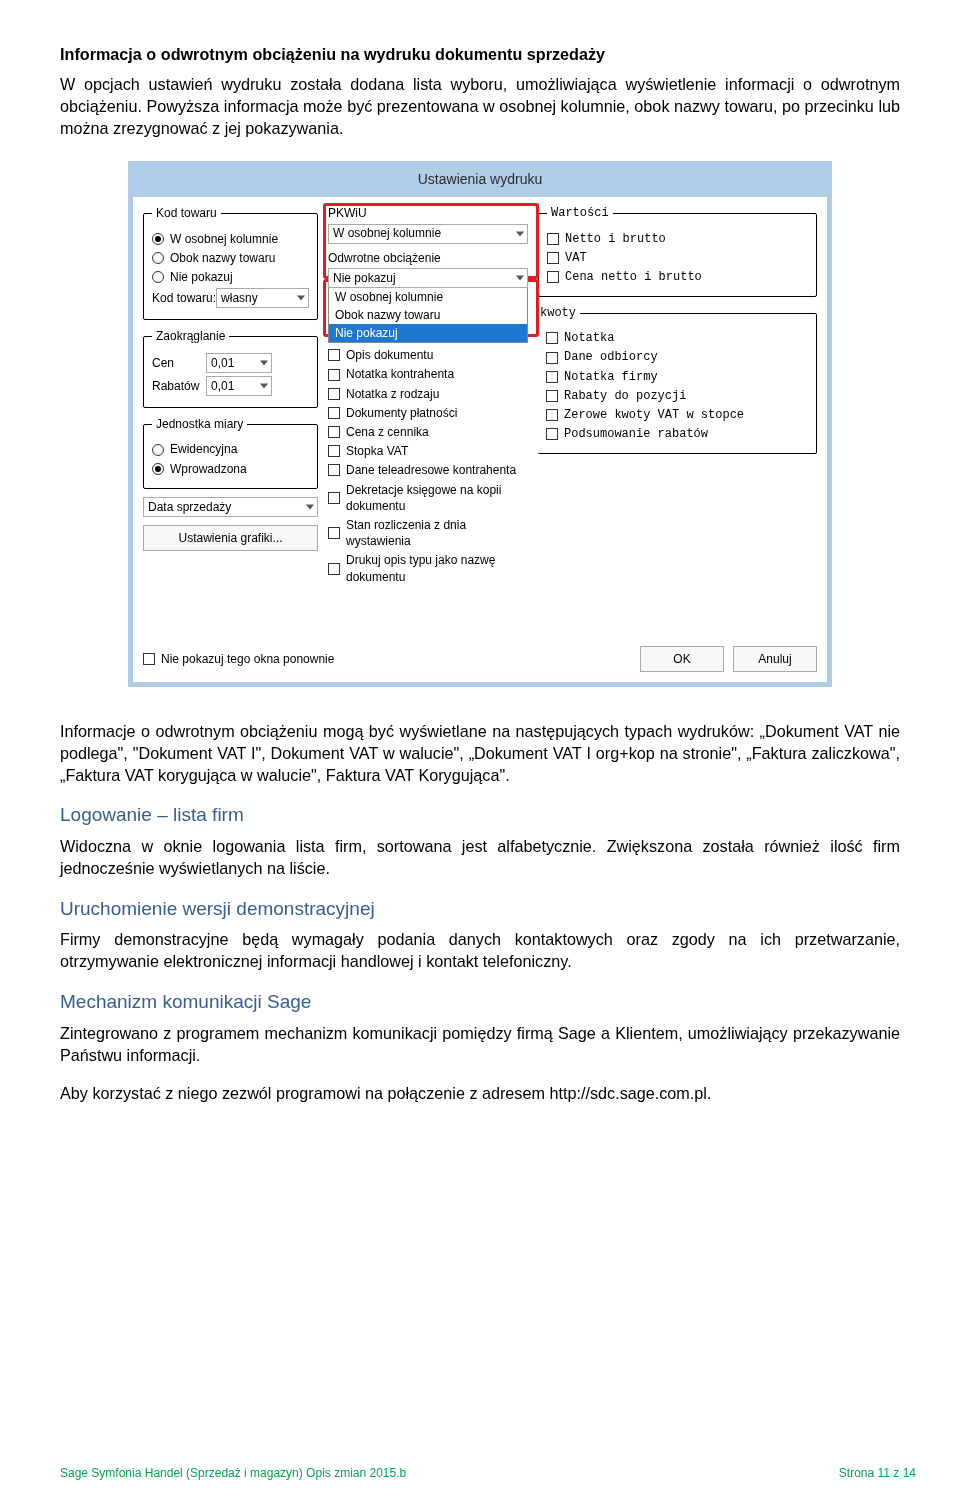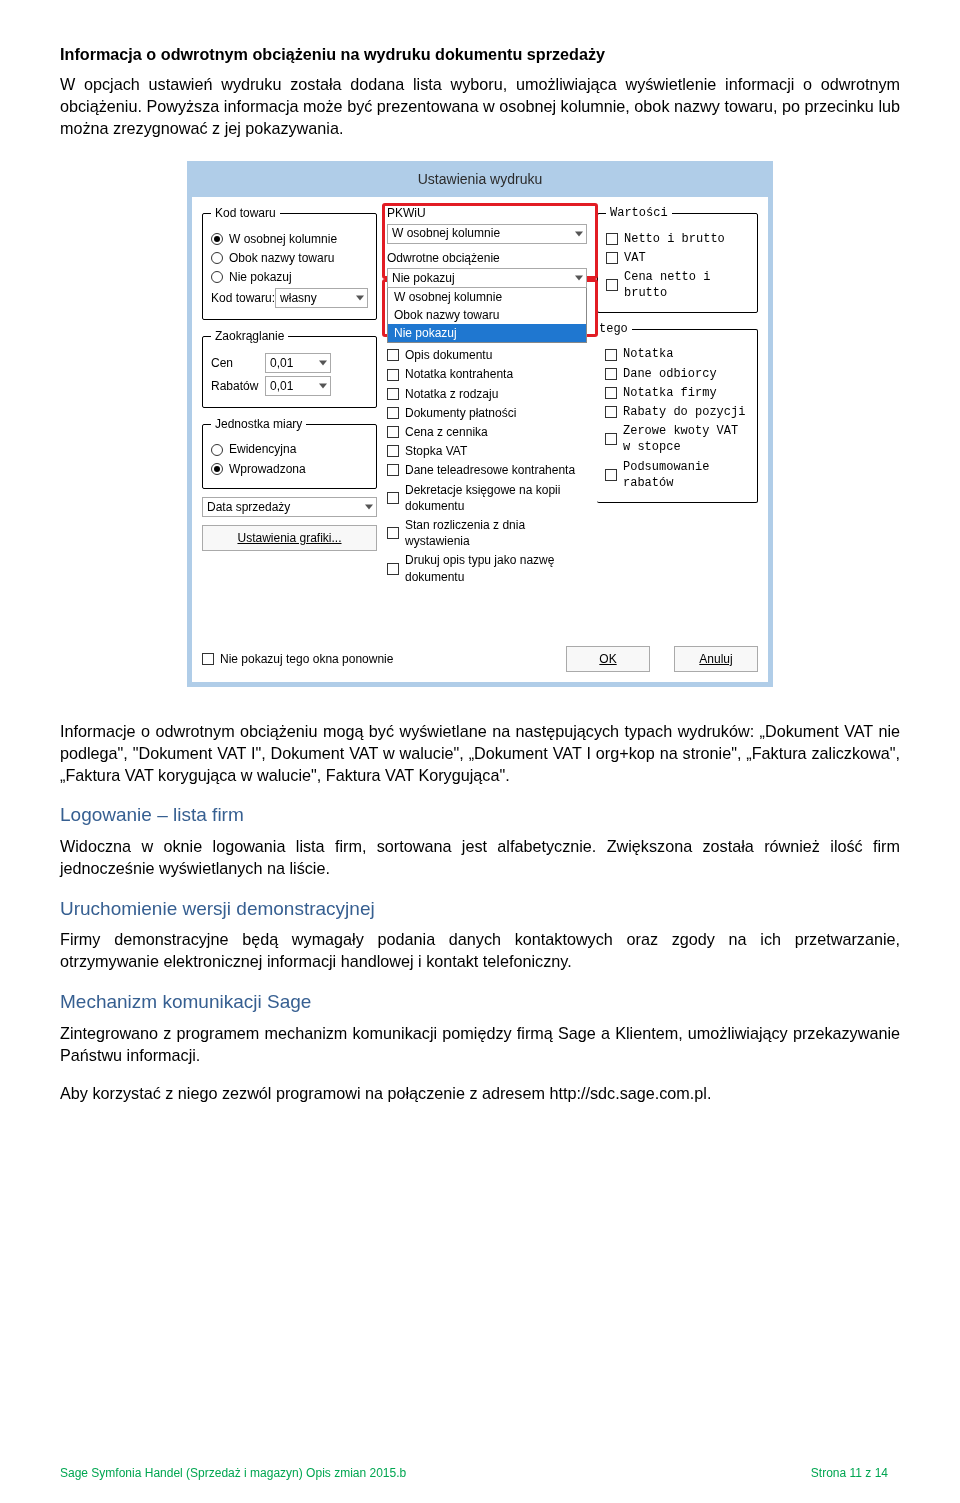--- a/index.html
+++ b/index.html
@@ -14,21 +14,21 @@
     color: #000;
     position: relative;
     min-height: 1503px;
   }
   .bold-title { font-weight: bold; margin-bottom: 10px; }
   .para { text-align: justify; margin-bottom: 16px; }
   .section-head { color: #365F91; font-size: 19px; margin: 16px 0 8px; }
   .sub-head { color: #d2232a; font-size: 17px; margin: 4px 0 8px; font-weight: bold;}
   .dialog-wrap { display:flex; justify-content:center; margin: 22px 0 34px; }
   .dialog {
-    width: 586px;
+    width: 704px;
     border: 5px solid #b0cde8;
     background: #000000;
     font-family: "Segoe UI", Tahoma, sans-serif;
     font-size: 12px;
   }
   .dialog-title {
     background: #b0cde8;
     color: #2b2b2b;
     text-align: center;
     font-size: 14px;
@@ -58,41 +58,41 @@
     border:1px solid #aaa; height:20px; display:flex; align-items:center;
     padding:0 4px; font-size:12px; background:#fff; position:relative;
   }
   .select .arrow {
     position:absolute; right:3px; top:50%; transform:translateY(-50%);
     width:0;height:0;border-left:4px solid transparent;border-right:4px solid transparent;border-top:5px solid #555;
   }
   .inline-row { display:flex; align-items:center; margin:3px 0;}
   .inline-label { width:54px; }
   .btn {
-    border:1px solid #aaa; background:#f8f8f8; text-align:center; padding:4px 8px;text-decoration:underline;
+    border:1px solid #aaa; background:#f8f8f8; text-align:center; padding:4px 8px;
   }
   .redbox {
     position:absolute;
     border:3px solid #e21c24;
     border-radius:3px;
     pointer-events:none;
   }
   .rb1 { left:190px; top:6px; width:216px; height:76px; }
   .rb2 { left:190px; top:82px; width:216px; height:58px; }
   .dd-open {
     border:1px solid #888; background:#fff; margin-top:-1px;
   }
   .dd-open .opt { padding:1px 6px; }
   .dd-open .opt.sel { background:#1f77d0; color:#fff; }
   .footer-row { display:flex; align-items:center; justify-content:space-between; margin-top:58px; }
-  .footer-btns { display:flex; gap:24px; }
+  .footer-btns { display:flex; gap:9px; }
   .footer-btns .btn { width:84px; }
   .chk-list .chk-row { margin:3px 0; }
   .page-footer {
-    position:absolute; bottom:22px; left:60px; right:72px;
+    position:absolute; bottom:22px; left:60px; right:44px;
     display:flex; justify-content:space-between;
     font-size:12px; color:#00a651;
   }
 </style>
 </head>
 <body>
 
 <div class="bold-title sub-head" style="color:#000;font-size:16.2px;">Informacja o odwrotnym obciążeniu na wydruku dokumentu sprzedaży</div>
 <div class="para">W opcjach ustawień wydruku została dodana lista wyboru, umożliwiająca wyświetlenie informacji o odwrotnym obciążeniu. Powyższa informacja może być prezentowana w osobnej kolumnie, obok nazwy towaru, po przecinku lub można zrezygnować z jej pokazywania.</div>
 
@@ -232,21 +232,21 @@
             <div class="chk-row">
                 <span class="chk"></span>
                 <span>VAT</span>
               </div>
             <div class="chk-row">
                 <span class="chk"></span>
                 <span>Cena netto i brutto</span>
               </div>
           </fieldset>
           <fieldset style="border-left:none;">
-            <legend style="margin-left:-10px">tego</legend>
+            <legend style="margin-left:-10px">kwoty</legend>
             <div class="chk-row">
                 <span class="chk"></span>
                 <span>Notatka</span>
               </div>
             <div class="chk-row">
                 <span class="chk"></span>
                 <span>Dane odbiorcy</span>
               </div>
             <div class="chk-row">
                 <span class="chk"></span>

